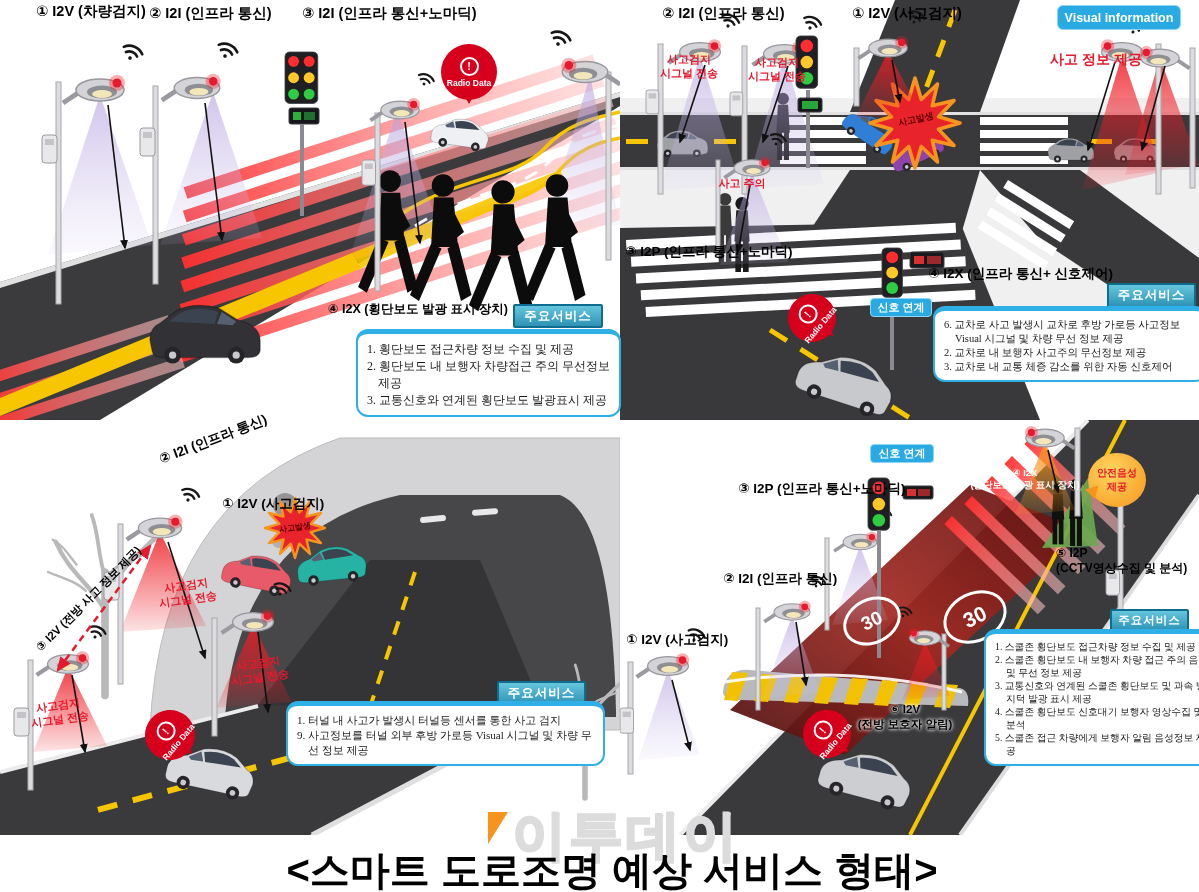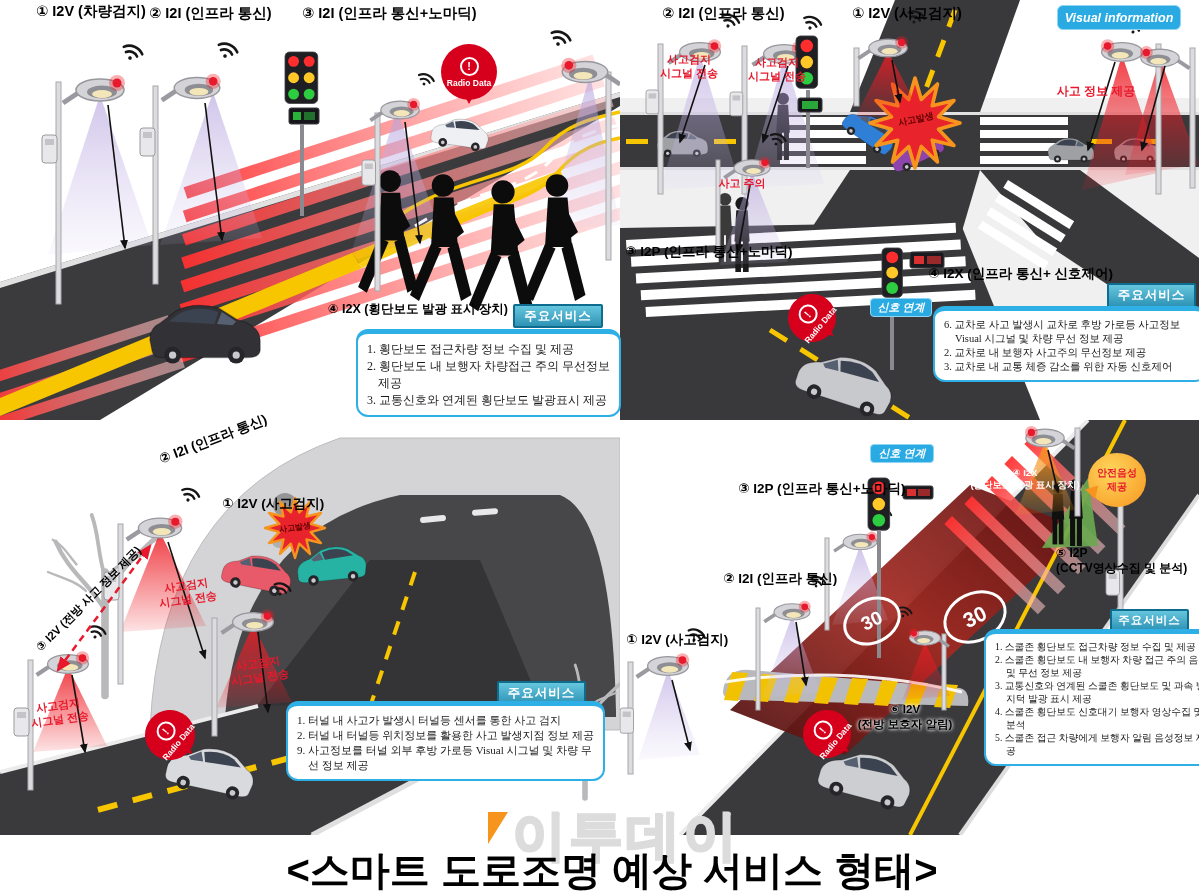--- a/index.html
+++ b/index.html
@@ -10,21 +10,21 @@
   .txt{position:absolute;z-index:3;line-height:1.22;}
   .t-step{font-weight:bold;font-size:13.5px;color:#000;white-space:nowrap;}
   .t-step.big{font-size:14.5px;}
   .t-note{font-weight:bold;font-size:11px;text-align:center;white-space:pre-line;line-height:1.3;}
   .red{color:#e8192c;}.blk{color:#000;}.gry{color:#4d4d4d;}
   .wht{color:#fff;}
   .badge-sv{position:absolute;z-index:4;background:linear-gradient(180deg,#66c6de,#2e93b5);
             border:2px solid #0e6d8e;color:#fff;font-weight:bold;font-size:12.5px;
             display:flex;align-items:center;justify-content:center;letter-spacing:1px;border-radius:2px;}
   .badge-bl{position:absolute;z-index:4;background:#29aae3;color:#fff;font-weight:bold;font-size:11px;
-            display:flex;align-items:center;justify-content:center;border-radius:4px;border:1px solid #8ed6f4;white-space:nowrap;font-style:italic;}
+            display:flex;align-items:center;justify-content:center;border-radius:4px;border:1px solid #8ed6f4;white-space:nowrap;}
   .svcbox{position:absolute;z-index:4;background:#fff;border:2px solid #2eb0e6;border-top-width:5px;
           border-radius:12px;padding:7px 9px 6px;font-family:"Liberation Serif","DejaVu Serif",serif;color:#1a1a1a;}
   .svc-item{padding-left:11px;text-indent:-11px;}
   .radio{position:absolute;z-index:4;background:#d6001c;border-radius:50%;color:#fff;display:flex;
          flex-direction:column;align-items:center;justify-content:center;font-weight:bold;text-align:center;}
   .radio::after{content:"";position:absolute;bottom:-11px;left:50%;transform:translateX(-50%);
          border:7px solid transparent;border-top:13px solid #d6001c;}
   .radio .ricon{border:2px solid #fff;border-radius:50%;width:15px;height:15px;display:flex;
          align-items:center;justify-content:center;font-size:11px;line-height:1;margin-bottom:2px;}
   .radio .rlabel{font-size:8.5px;white-space:nowrap;}
@@ -321,21 +321,21 @@
     </svg>
     <div class="txt t-step big" style="left:42px;top:5px;">② I2I (인프라 통신)</div>
     <div class="txt t-step big" style="left:232px;top:5px;">① I2V (사고검지)</div>
     <div class="badge-bl" style="left:437px;top:5px;width:122px;height:23px;font-size:12.5px;border-radius:6px;">
       <span>Visual information</span>
       </div>
     <div class="txt t-note red" style="left:24px;top:52px;width:90px;">사고검지
 시그널 전송</div>
     <div class="txt t-note red" style="left:112px;top:55px;width:90px;">사고검지
 시그널 전송</div>
-    <div class="txt t-note red" style="left:420px;top:50px;width:112px;white-space:nowrap;font-size:12px;margin-top:34px;">사고 정보 제공</div>
+    <div class="txt t-note red" style="left:420px;top:50px;width:112px;white-space:nowrap;font-size:14px;">사고 정보 제공</div>
     <div class="burst-t" style="left:266px;top:113px;width:60px;font-size:9px;transform:rotate(-12deg);">사고발생</div>
     <div class="txt t-note red" style="left:86px;top:176px;width:72px;white-space:nowrap;">사고 주의</div>
     <div class="txt t-step" style="left:5px;top:244px;">③ I2P (인프라 통신+노마딕)</div>
     <div class="txt t-step" style="left:308px;top:266px;">④ I2X (인프라 통신+ 신호제어)</div>
     <div class="badge-bl" style="left:250px;top:298px;width:60px;height:17px;">
       <span>신호 연계</span>
       </div>
     <div class="radio tilt" style="left:168px;top:294px;width:48px;height:48px;">
       <div class="ricon">!</div>
       <div class="rlabel">Radio Data</div>
@@ -403,21 +403,20 @@
 시그널 전송</div>
     <div class="radio tilt" style="left:145px;top:290px;width:50px;height:50px;">
       <div class="ricon">!</div>
       <div class="rlabel">Radio Data</div>
     </div>
     <div class="badge-sv" style="left:497px;top:261px;width:85px;height:21px;">
       <span>주요서비스</span>
       </div>
     <div class="svcbox" style="left:286px;top:281px;width:297px;font-size:11px;">
       <div class="svc-item">1. 터널 내 사고가 발생시 터널등 센서를 통한 사고 검지</div>
-      <div class="svc-item">2. 터널 내 터널등 위치정보를 활용한 사고 발생지점 정보 제공</div>
       <div class="svc-item">9. 사고정보를 터널 외부 후방 가로등 Visual 시그널 및 차량 무선 정보 제공</div>
     </div>
   </section>
 
   <section class="panel" style="left:620px;top:420px;width:579px;height:415px;">
     <svg class="art" width="579" height="415" viewBox="0 0 579 415">
       <polygon points="60,415 468,0 579,0 579,75 340,415" fill="#3a3a3d"></polygon>
       <path d="M60,415 L468,0" stroke="#ececec" stroke-width="4" fill="none"></path>
       <path d="M579,75 L340,415" stroke="#dddddd" stroke-width="4" fill="none"></path>
       <polygon points="110,290 350,65 465,110 225,335" fill="url(#gradRoadRed)" opacity="0.93"></polygon>

